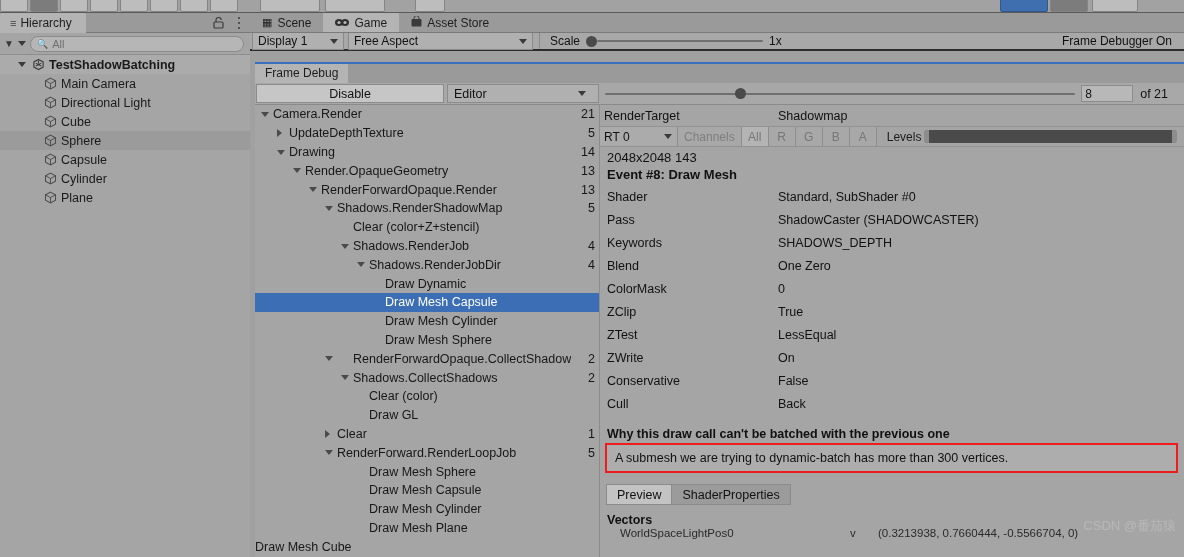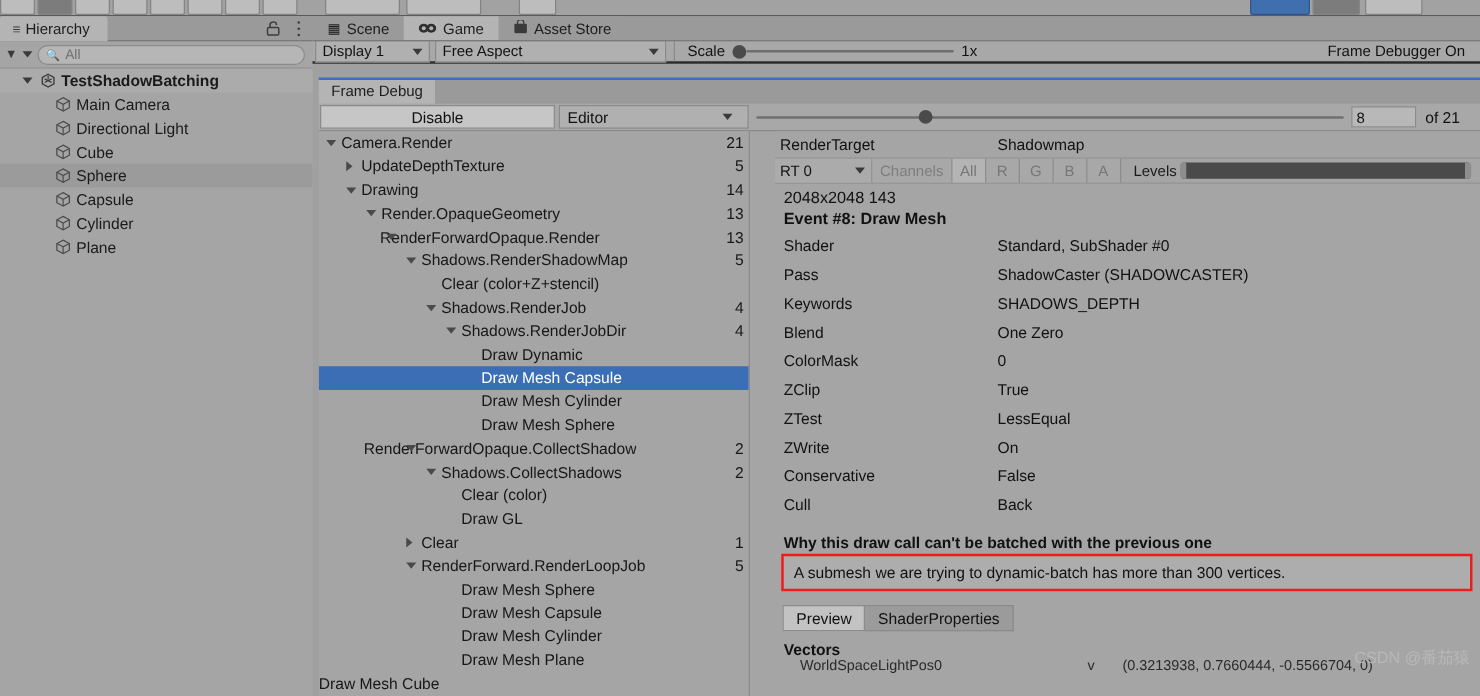--- a/index.html
+++ b/index.html
@@ -132,21 +132,21 @@
     display: flex; align-items: center; justify-content: space-between;
     padding: 0 12px 0 6px; font-size: 12.5px;
   }
   .fd-slider { flex: 1; display: flex; align-items: center; padding: 0 6px; position: relative; }
   .fd-num {
     width: 52px; height: 17px; background: #b8b8b8; border: 1px solid #8b8b8b;
     font-size: 12px; padding-left: 3px; display:flex; align-items:center;
   }
   .fd-of { font-size: 12.5px; padding-left: 7px; }
 
-  .fd-body { position: relative; height: 452px; display: flex; gap: 20px; }
+  .fd-body { position: relative; height: 452px; display: flex; }
   .fd-tree {
     width: 345px; background: #a5a5a5; position: relative; overflow: hidden;
     border-right: 1px solid #8c8c8c;
   }
   .t-row {
     height: 18.8px; position: relative; font-size: 12.5px; color: #171717;
     display: flex; align-items: center;
   }
   .t-row.sel { background: #3b6eb4; color: #fff; }
   .t-arrow { position: absolute; width: 10px; height: 10px; }
@@ -438,21 +438,21 @@
               <span class="t-label" style="margin-left: 34px; max-width: 289px;">Drawing</span>
               <span class="t-count">14</span>
             </div>
             <div class="t-row">
               <span class="t-arrow dn" style="left: 38px; top: 7px;"></span>
               <span class="t-label" style="margin-left: 50px; max-width: 273px;">Render.OpaqueGeometry</span>
               <span class="t-count">13</span>
             </div>
             <div class="t-row">
               <span class="t-arrow dn" style="left: 54px; top: 7px;"></span>
-              <span class="t-label" style="margin-left: 49px; max-width: 257px;">RenderForwardOpaque.Render</span>
+              <span class="t-label" style="margin-left: 66px; max-width: 257px;">RenderForwardOpaque.Render</span>
               <span class="t-count">13</span>
             </div>
             <div class="t-row">
               <span class="t-arrow dn" style="left: 70px; top: 7px;"></span>
               <span class="t-label" style="margin-left: 82px; max-width: 241px;">Shadows.RenderShadowMap</span>
               <span class="t-count">5</span>
             </div>
             <div class="t-row">
               <span class="t-label" style="margin-left: 98px; max-width: 225px;">Clear (color+Z+stencil)</span>
             </div>
@@ -473,21 +473,21 @@
               <span class="t-label" style="margin-left: 130px; max-width: 193px;">Draw Mesh Capsule</span>
             </div>
             <div class="t-row">
               <span class="t-label" style="margin-left: 130px; max-width: 193px;">Draw Mesh Cylinder</span>
             </div>
             <div class="t-row">
               <span class="t-label" style="margin-left: 130px; max-width: 193px;">Draw Mesh Sphere</span>
             </div>
             <div class="t-row">
               <span class="t-arrow dn" style="left: 70px; top: 7px;"></span>
-              <span class="t-label" style="margin-left: 36px; max-width: 241px;">RenderForwardOpaque.CollectShadow</span>
+              <span class="t-label" style="margin-left: 98px; max-width: 241px;">RenderForwardOpaque.CollectShadow</span>
               <span class="t-count">2</span>
             </div>
             <div class="t-row">
               <span class="t-arrow dn" style="left: 86px; top: 7px;"></span>
               <span class="t-label" style="margin-left: 98px; max-width: 225px;">Shadows.CollectShadows</span>
               <span class="t-count">2</span>
             </div>
             <div class="t-row">
               <span class="t-label" style="margin-left: 114px; max-width: 209px;">Clear (color)</span>
             </div>

